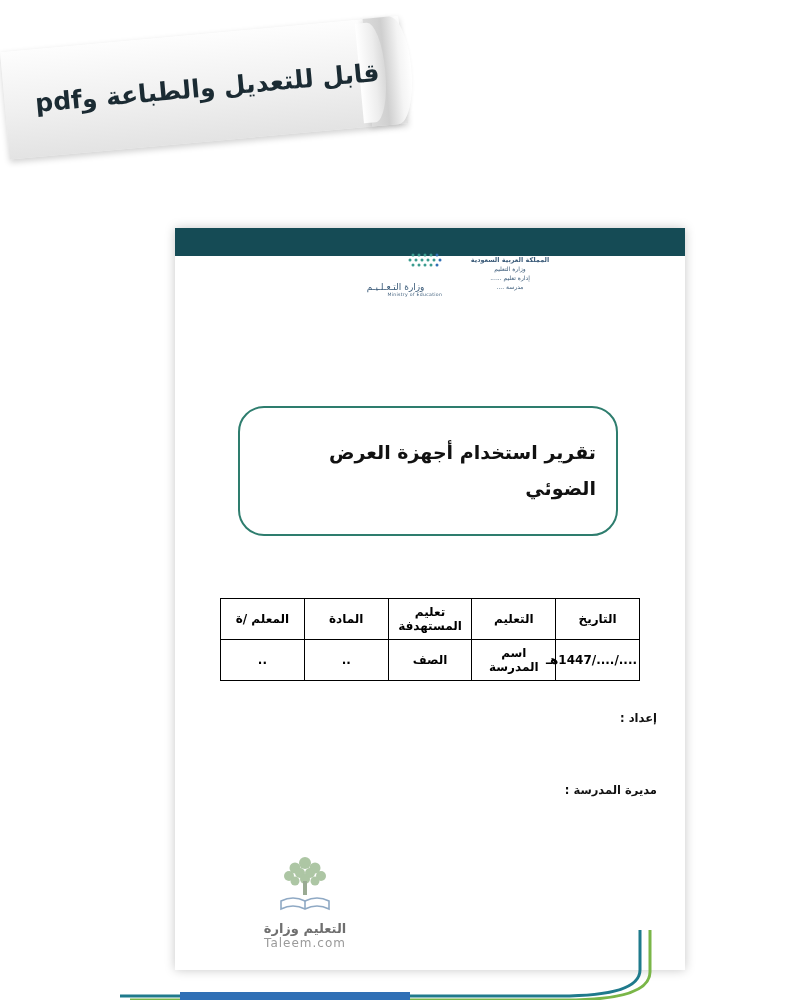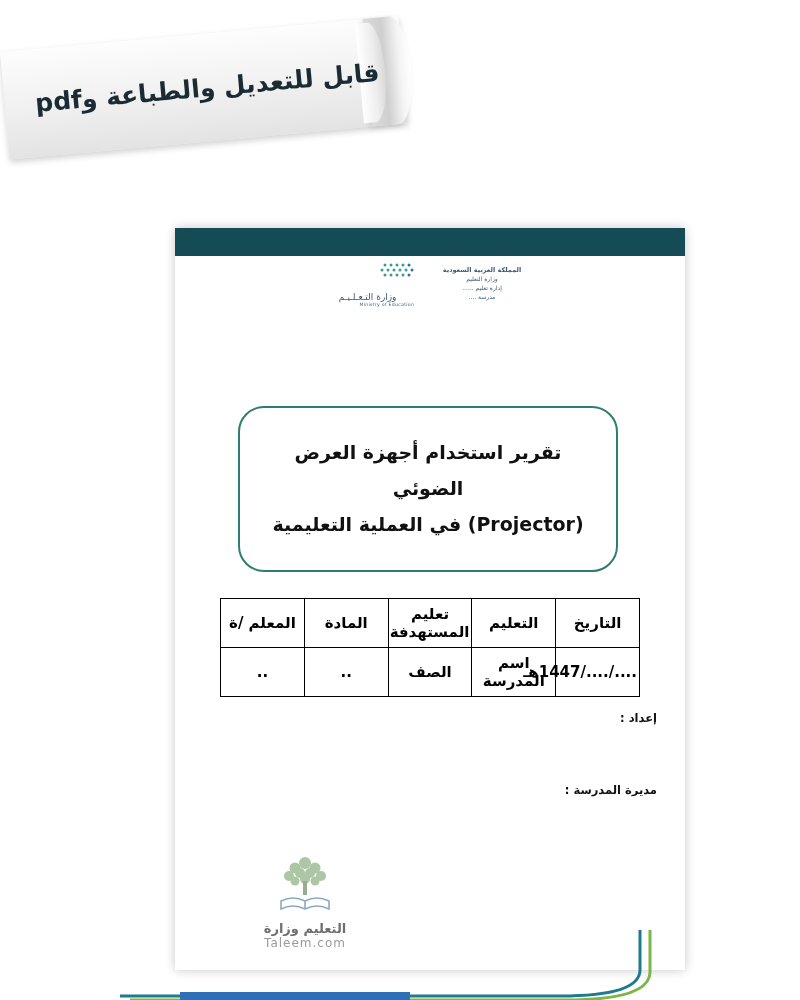--- a/index.html
+++ b/index.html
@@ -82,28 +82,29 @@
     left: 0;
     top: 0;
     width: 100%;
     height: 28px;
     background: #154b55;
   }
 
   
   .logo-wrap {
     position: absolute;
-    top: 34px;
+    top: 24px;
     left: 0;
     width: 100%;
     display: flex;
     justify-content: center;
     align-items: flex-start;
     gap: 8px;
     direction: rtl;
+    padding-left: 28px;
   }
   .logo-text-col {
     text-align: center;
     color: #3b5b79;
     line-height: 1.45;
     padding-top: 4px;
   }
   .logo-text-col div:nth-child(1) { font-size: 6.5px; font-weight: bold; }
   .logo-text-col div:nth-child(2) { font-size: 6px; }
   .logo-text-col div:nth-child(3) { font-size: 6px; }
@@ -115,21 +116,20 @@
   
   .title-card {
     position: absolute;
     left: 63px;
     top: 178px;
     width: 380px;
     padding: 26px 20px 28px;
     box-sizing: border-box;
     border: 2px solid #2e7d6e;
     border-radius: 26px;
-    text-align: center;
     direction: rtl;
   }
   .title-line {
     font-size: 19px;
     font-weight: bold;
     color: #111111;
     line-height: 1.9;
   }
 
   
@@ -138,21 +138,21 @@
     left: 45px;
     top: 370px;
     width: 420px;
     border-collapse: collapse;
     direction: rtl;
     table-layout: fixed;
   }
   .info-table th, .info-table td {
     border: 1px solid #000000;
     text-align: center;
-    font-size: 15px;
+    font-size: 12px;
     color: #000;
     height: 22px;
     padding: 6px 2px;
     font-weight: bold;
   }
   .info-table td { font-weight: bold; }
 
   
   .sig {
     position: absolute;
@@ -241,21 +241,20 @@
             <circle cx="70" cy="13" r="1.5"></circle>
         </g>
       </svg>
       <div class="logo-ar">وزارة التـعـلـيـم</div>
       <div class="logo-en">Ministry of Education</div>
     </div>
   </div>
 
   <div class="title-card">
     <div class="title-line">تقرير استخدام أجهزة العرض الضوئي</div>
-    <div class="title-line">(Projector) في العملية التعليمية</div>
   </div>
 
   <table class="info-table">
     <thead>
       <tr>
         <th>التاريخ</th>
         <th>التعليم</th>
         <th>تعليم المستهدفة</th>
         <th>المادة</th>
         <th>المعلم /ة</th>

